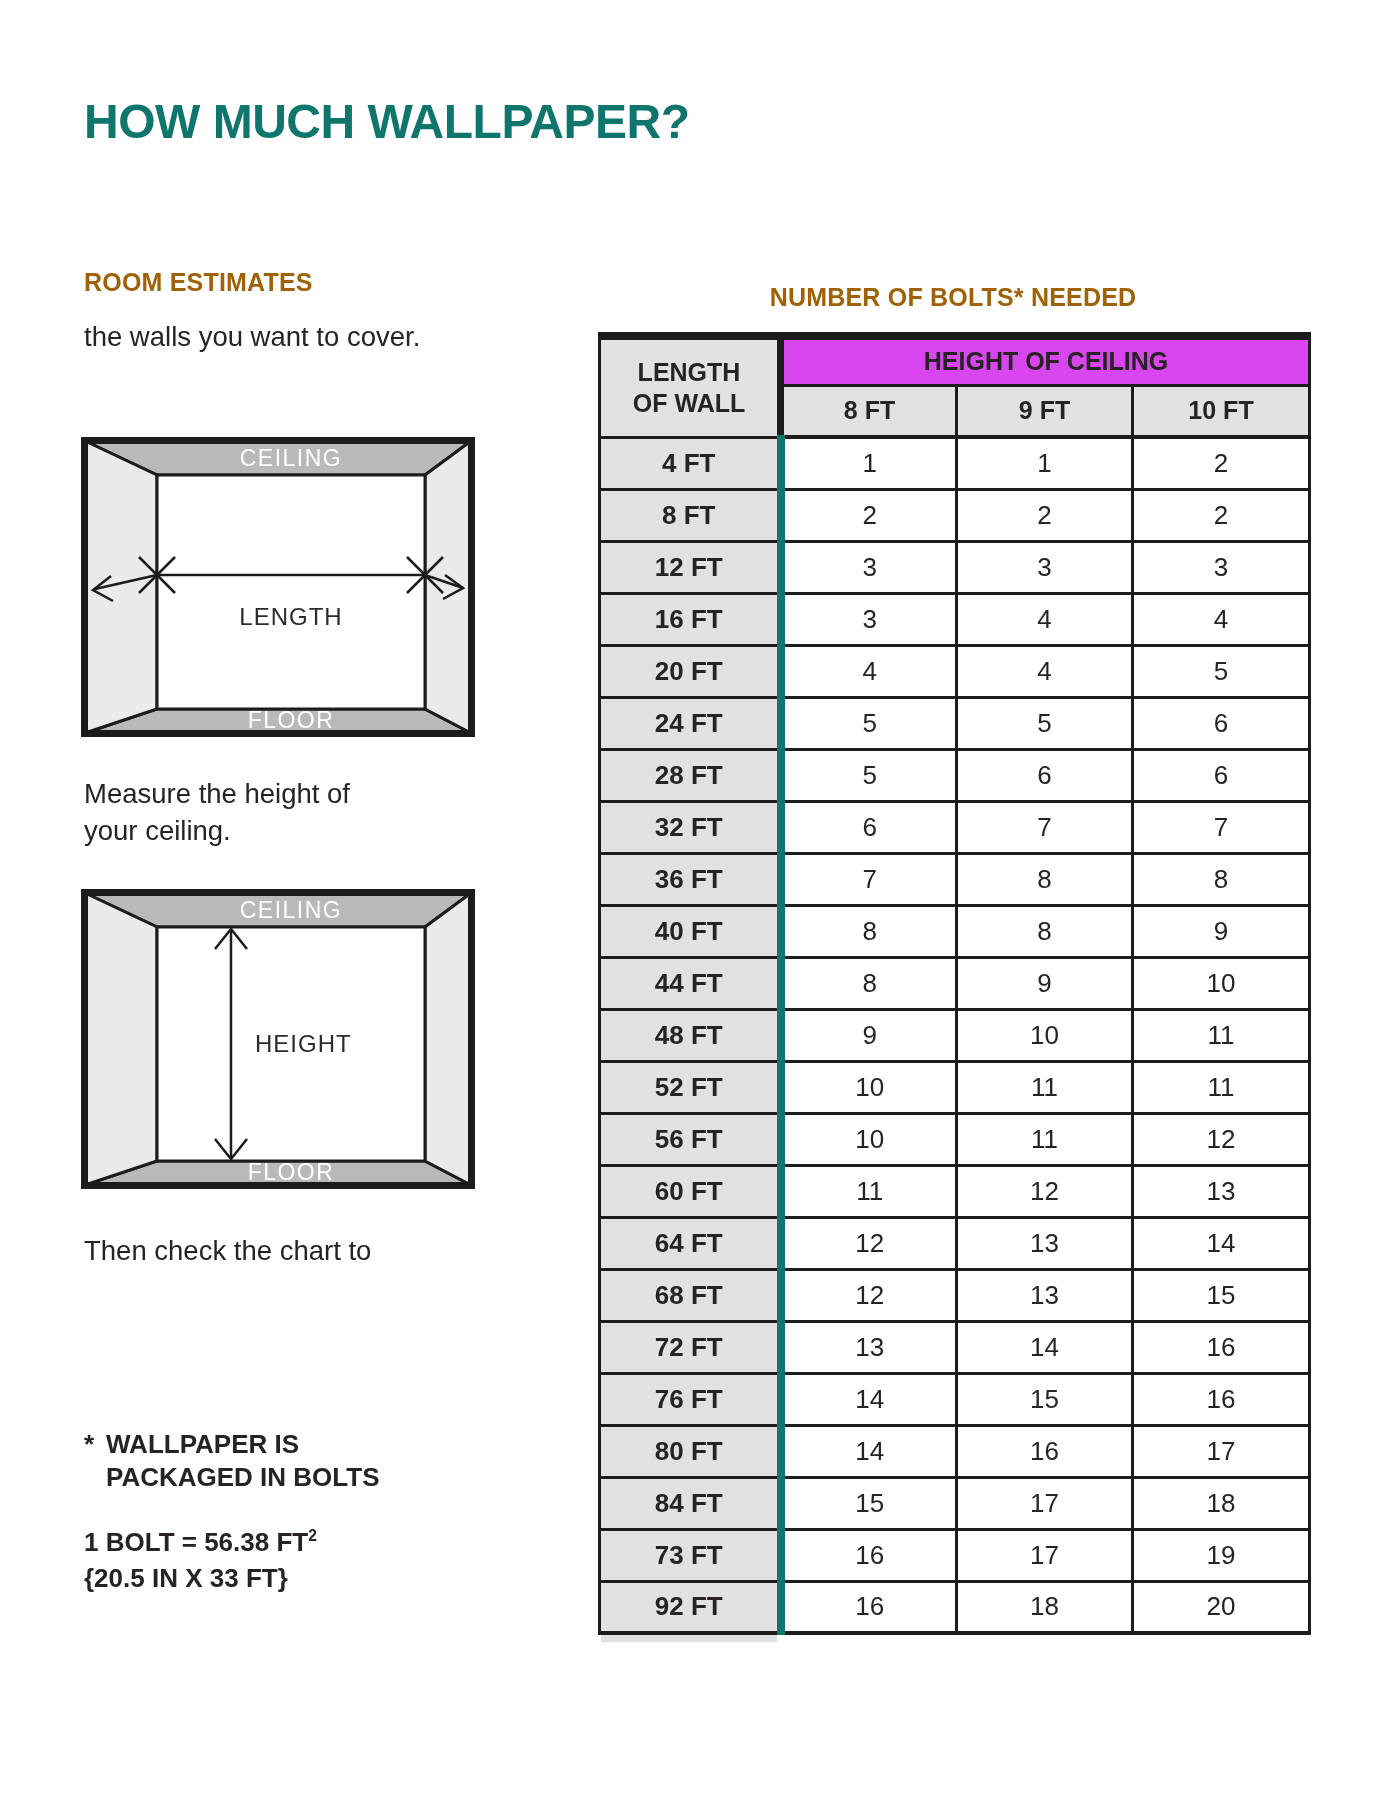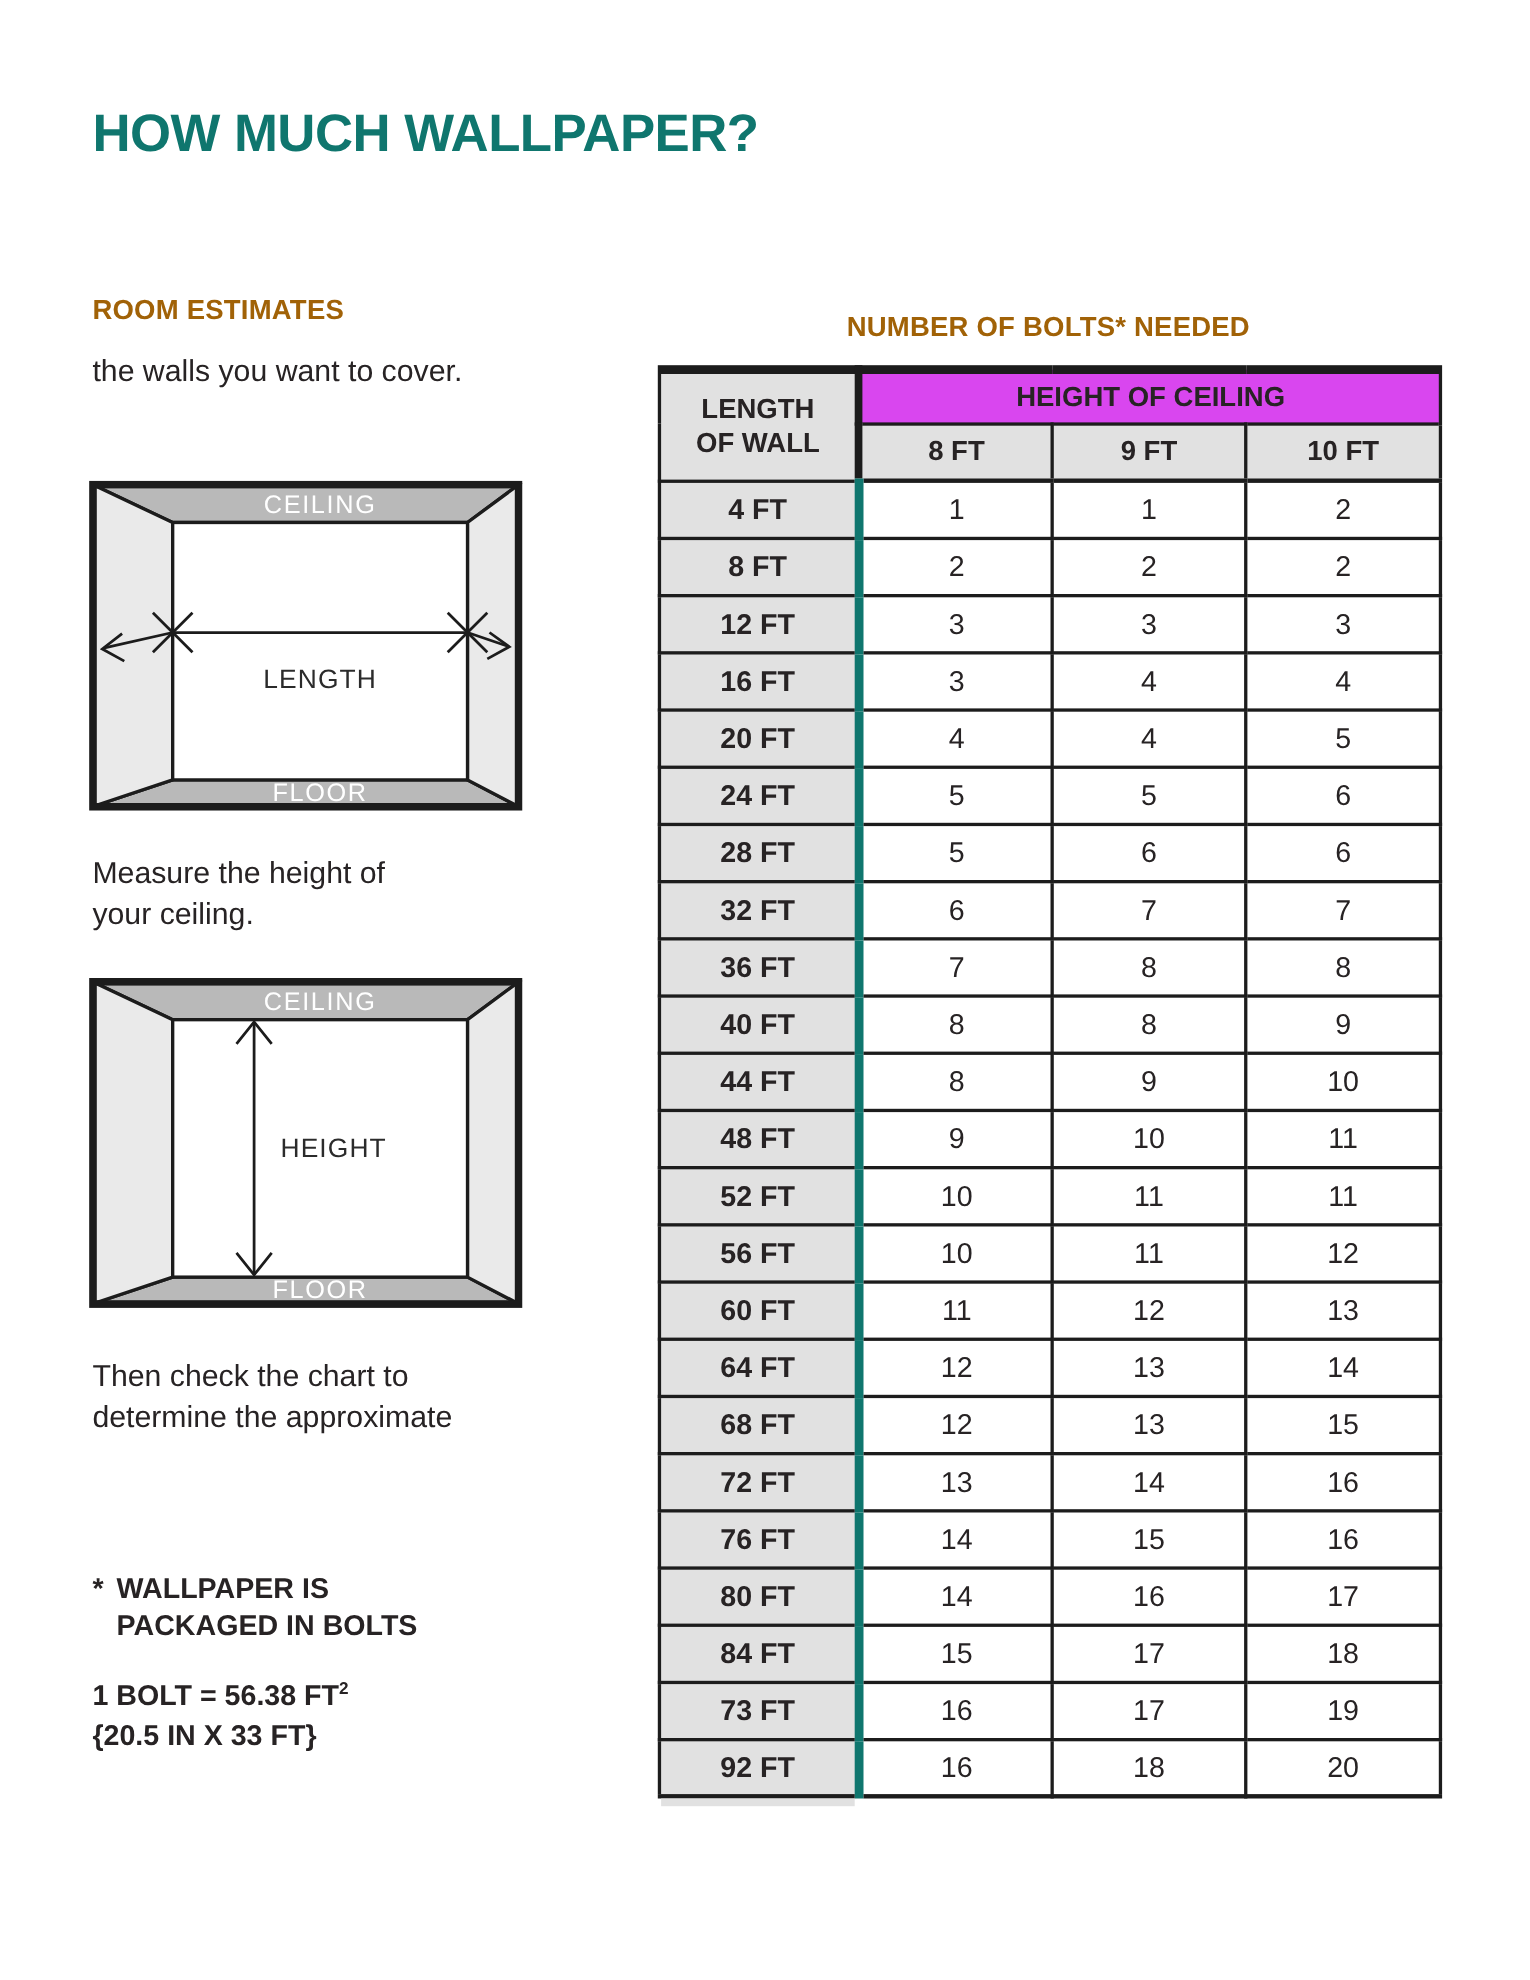--- a/index.html
+++ b/index.html
@@ -127,21 +127,20 @@
   <g stroke="#1c1c1c" stroke-width="2.5" fill="none">
     <line x1="150" y1="40" x2="150" y2="270"></line>
     <path d="M134,60 L150,40 L166,60"></path>
     <path d="M134,250 L150,270 L166,250"></path>
   </g>
   <text x="174" y="163" font-size="24" fill="#2b2b2b" text-anchor="start" letter-spacing="1">HEIGHT</text>
 </svg>
 
 <div class="copy" id="step3">
   <span>Then check the chart to</span>
-  <span>determine the approximate</span>
 </div>
 
 <div class="footnote">
   <span class="marker">*</span>
   <div>
     <span>WALLPAPER IS</span>
     <span>PACKAGED IN BOLTS</span>
   </div>
 </div>
 

